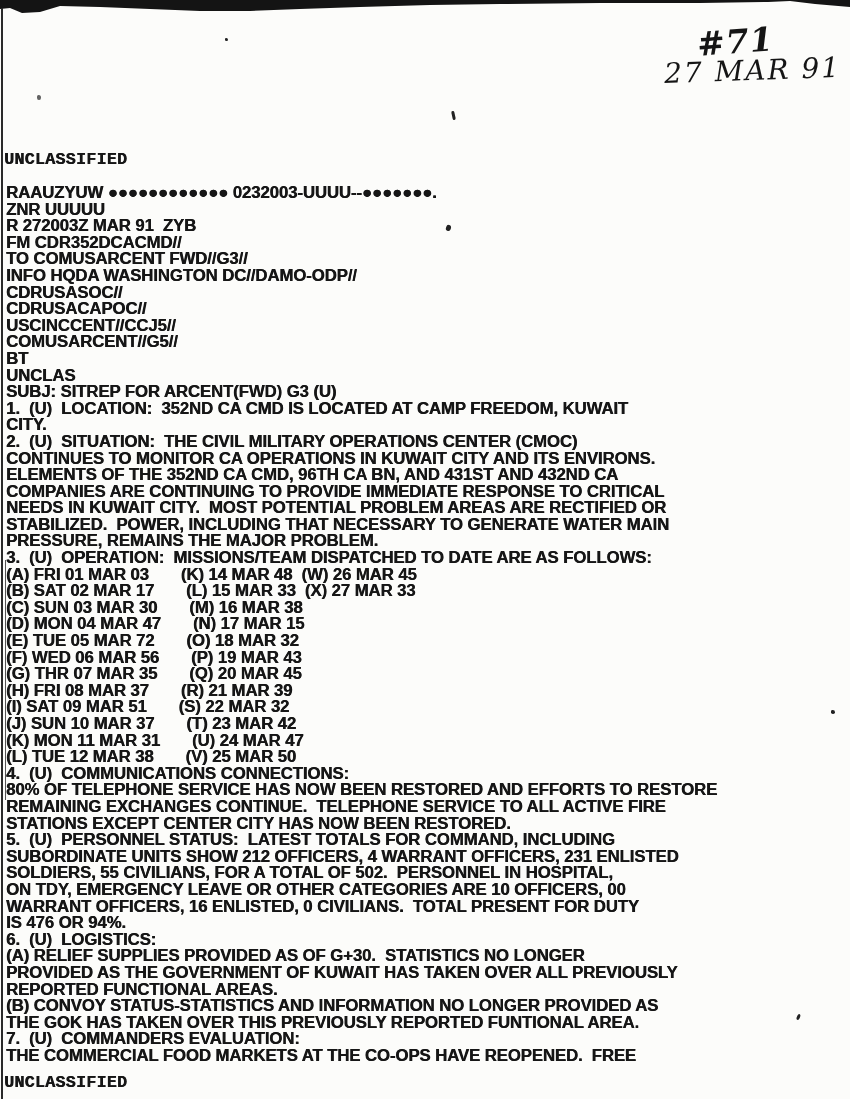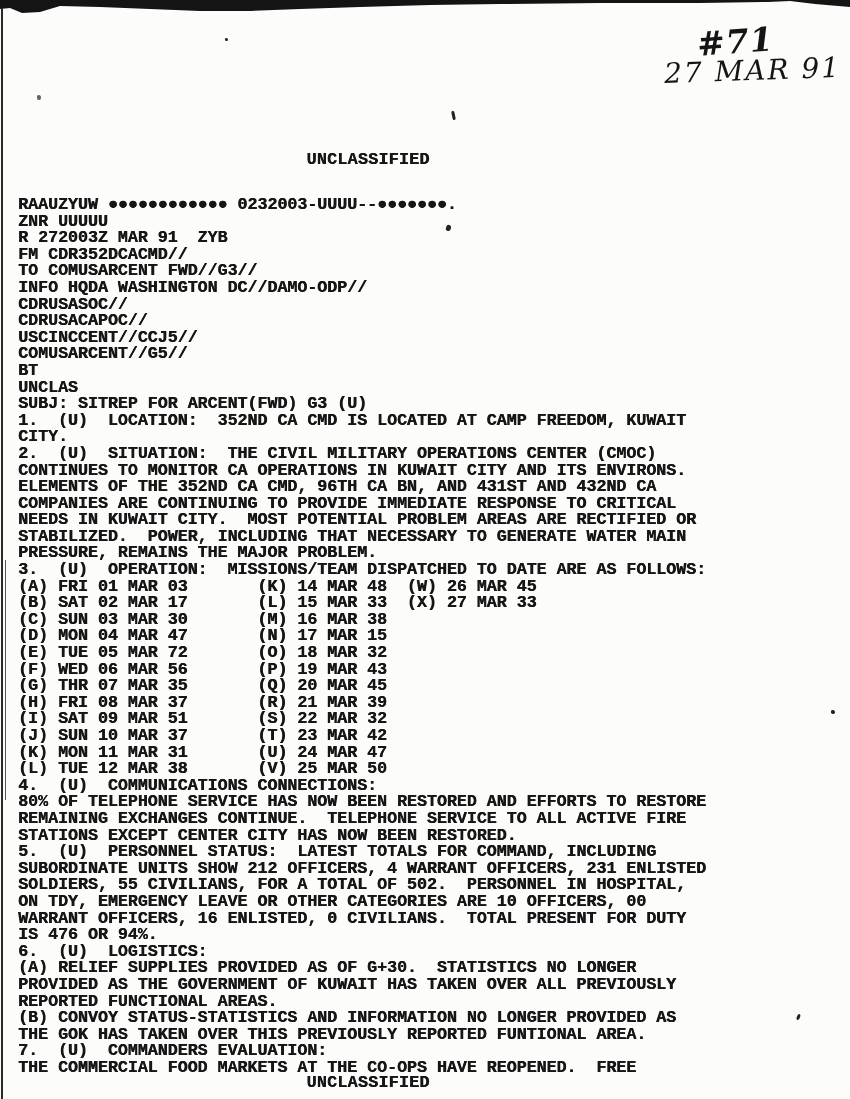--- a/index.html
+++ b/index.html
@@ -29,35 +29,34 @@
   .left-artifact2 {
     position: absolute;
     left: 5px; top: 560px;
     width: 1px; height: 240px;
     background: #555;
   }
   .classification {
     position: absolute;
     left: 4px;
     width: 714px;
-    text-align: center;
+    text-align: left;
     font-weight: 700;
     font-size: 16.8px;
     letter-spacing: 0.2px;
     text-shadow: 0.4px 0 0 currentColor;
     white-space: pre;
-    margin-left: 7px;
   }
   .classification.top { top: 150px; }
   .classification.bottom { top: 1073px; }
   .message-body {
     position: absolute;
     left: 6px; top: 185px;
-    margin: 12px;
-    font-family: Liberation Mono, monospace;
+    margin: 0;
+    font-family: Liberation Sans, sans-serif;
     font-weight: 700;
     font-size: 16.8px;
     line-height: 16.6px;
     letter-spacing: -0.1px;
     white-space: pre;
     text-shadow: 0.4px 0 0 currentColor;
   }
   .handwrite {
     position: absolute;
     font-family: "DejaVu Serif", serif;

